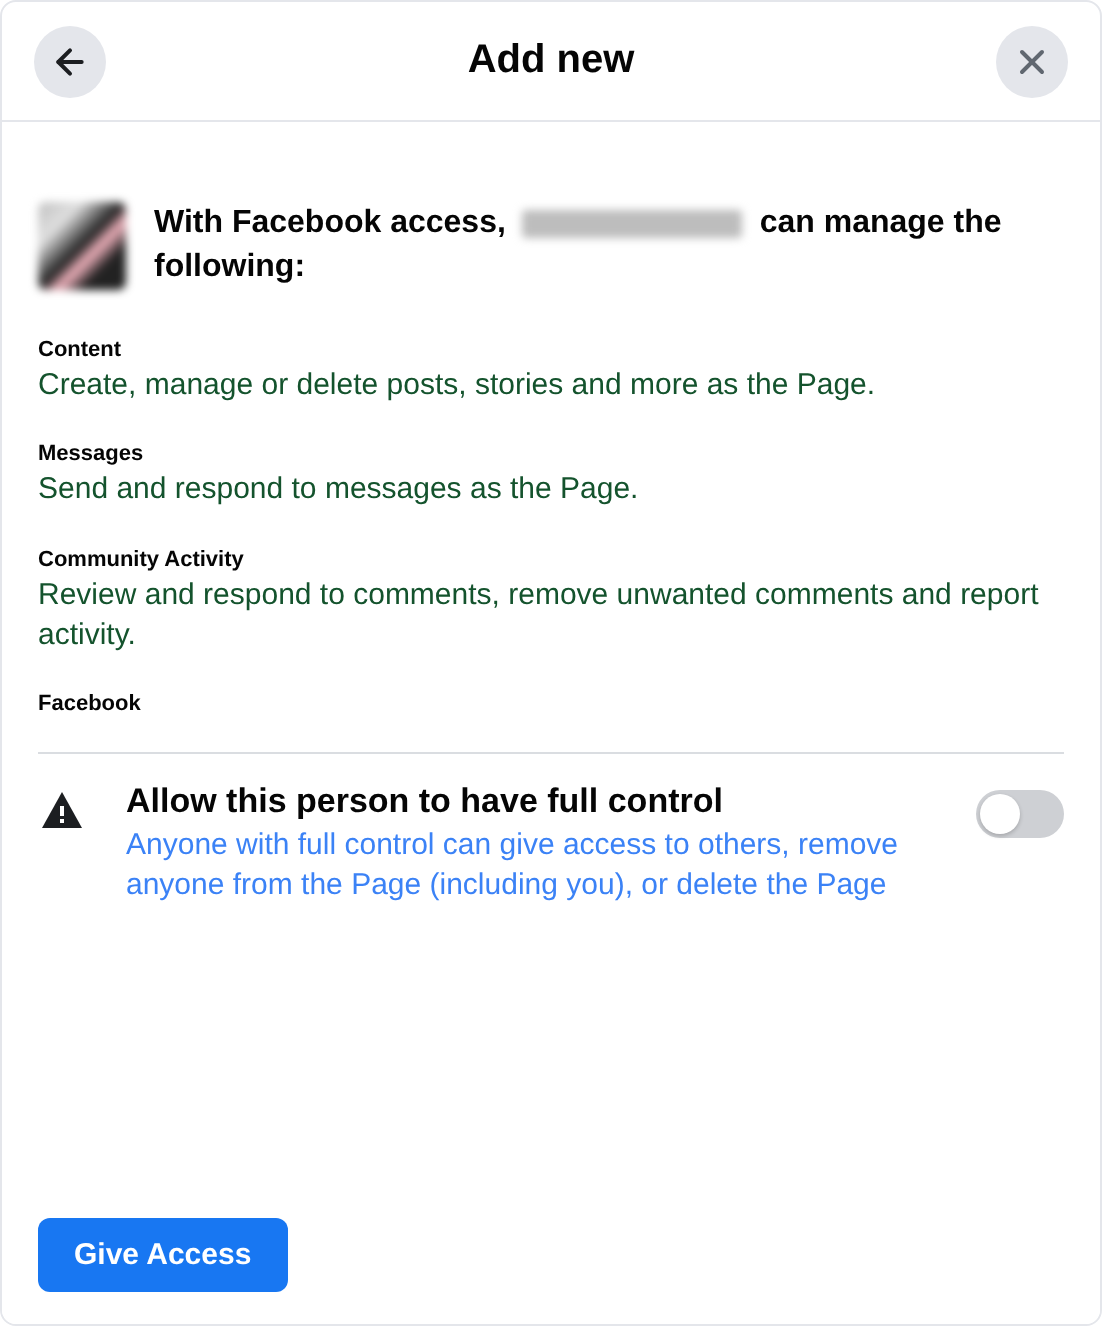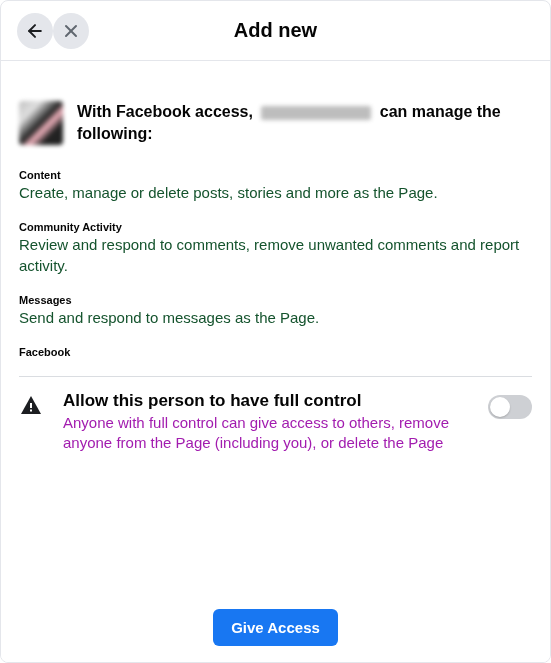--- a/index.html
+++ b/index.html
@@ -11,20 +11,21 @@
       color: #050505;
       position: relative;
       border: 1px solid #e4e6eb;
       border-radius: 8px;
       overflow: hidden;
     }
     .header {
       height: 60px;
       display: flex;
       align-items: center;
+      justify-content: space-between;
       padding: 0 16px;
       border-bottom: 1px solid #e4e6eb;
       position: relative;
     }
     .header-title {
       position: absolute;
       left: 0; right: 0;
       text-align: center;
       font-size: 20px;
       font-weight: 700;
@@ -103,21 +104,21 @@
       margin-top: 3px;
     }
     .fc-text { flex: 1; }
     .fc-title {
       font-size: 17px;
       font-weight: 700;
       margin-bottom: 2px;
     }
     .fc-desc {
       font-size: 15px;
-      color: #a21caf;
+      color: #3b82f6;
       line-height: 1.35;
     }
     .toggle {
       width: 44px; height: 24px;
       border-radius: 14px;
       background: #ced0d4;
       position: relative;
       flex-shrink: 0;
       margin-top: 4px;
       cursor: pointer;
@@ -129,21 +130,21 @@
       border-radius: 50%;
       background: #fff;
       top: 2px; left: 2px;
       box-shadow: 0 1px 2px rgba(0,0,0,0.2);
     }
     .footer {
       position: absolute;
       bottom: 0; left: 0; right: 0;
       padding: 16px 18px;
       display: flex;
-      justify-content: center;
+      justify-content: flex-start;
       background: #fff;
     }
     .primary-btn {
       background: #1877f2;
       color: #fff;
       font-size: 15px;
       font-weight: 600;
       padding: 10px 18px;
       border: none;
       border-radius: 6px;
@@ -176,26 +177,26 @@
     <div class="intro-text">
       <span>With Facebook access, </span><span class="redacted"></span><span> can manage the following:</span>
     </div>
   </div>
 
   <div class="section">
     <div class="sec-title">Content</div>
     <div class="sec-desc">Create, manage or delete posts, stories and more as the Page.</div>
   </div>
   <div class="section">
+    <div class="sec-title">Messages</div>
+    <div class="sec-desc">Send and respond to messages as the Page.</div>
+  </div>
+  <div class="section">
     <div class="sec-title">Community Activity</div>
     <div class="sec-desc">Review and respond to comments, remove unwanted comments and report activity.</div>
-  </div>
-  <div class="section">
-    <div class="sec-title">Messages</div>
-    <div class="sec-desc">Send and respond to messages as the Page.</div>
   </div>
   <div class="section">
     <div class="sec-title">Facebook</div>
   </div>
 
   <hr class="divider">
 
   <div class="full-control">
     <svg class="warning-icon" viewBox="0 0 24 24" fill="#1c1e21">
         <path d="M12 2 L22 20 L2 20 Z"></path>

